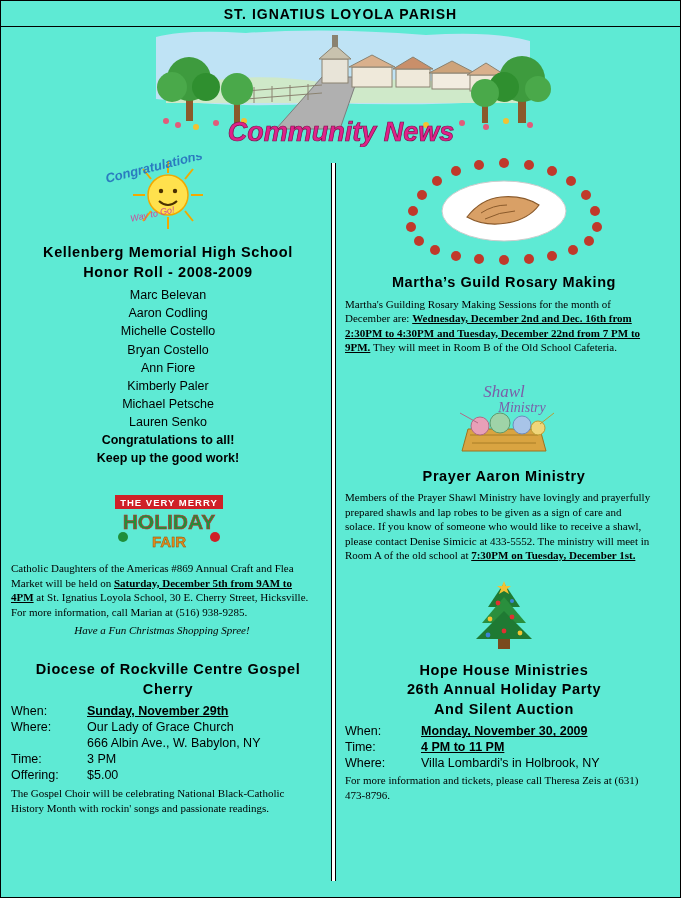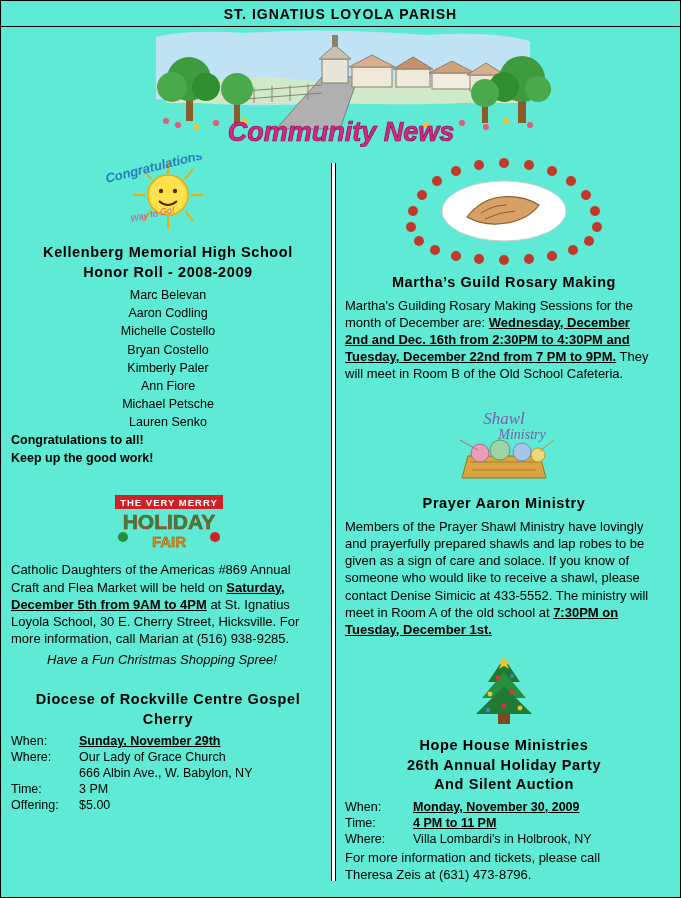--- a/index.html
+++ b/index.html
@@ -66,56 +66,57 @@
   }
   h2.headline {
     font-size: 14.5px;
     font-weight: bold;
     text-align: center;
     letter-spacing: 0.6px;
     margin: 4px 0 4px 0;
     line-height: 1.35;
   }
   .body-text {
-    font-size: 13px;
+    font-size: 11px;
     line-height: 1.32;
     margin: 0 12px 4px 0;
+    font-family: Liberation Serif, serif;
   }
   .center { text-align: center; }
   .u { text-decoration: underline; font-weight: bold; }
   .italic { font-style: italic; }
   ul.namelist {
     list-style: none;
     margin: 0;
     padding: 0;
     text-align: center;
     font-size: 12.5px;
     line-height: 1.45;
   }
   .congrats {
-    text-align: left;
+    text-align: center;
     font-weight: bold;
     font-size: 12.5px;
     line-height: 1.45;
   }
   .art {
     text-align: center;
     margin: 6px 0 2px 0;
   }
   table.info {
     border-collapse: collapse;
     font-size: 12.5px;
   }
   table.info td {
     padding: 1px 0;
     vertical-align: top;
   }
   table.info td.lbl {
     width: 62px;
-    padding-right: 6px;
+    padding-right: 14px;
     white-space: nowrap;
   }
   .spacer-8 { height: 8px; }
   .spacer-14 { height: 14px; }
   .spacer-20 { height: 20px; }
 </style>
 </head>
 <body>
 
 <div class="page">
@@ -221,22 +222,22 @@
       <h2 class="headline">
         <span>Kellenberg Memorial High School</span><br>
         <span>Honor Roll - 2008-2009</span>
       </h2>
 
       <ul class="namelist">
         <li>Marc Belevan</li>
         <li>Aaron Codling</li>
         <li>Michelle Costello</li>
         <li>Bryan Costello</li>
+        <li>Ann Fiore</li>
         <li>Kimberly Paler</li>
-        <li>Ann Fiore</li>
         <li>Michael Petsche</li>
         <li>Lauren Senko</li>
       </ul>
 
       <div class="congrats">
         <div>Congratulations to all!</div>
         <div>Keep up the good work!</div>
       </div>
 
       <div class="spacer-20"></div>
@@ -281,20 +282,21 @@
           <td class="lbl">Time:</td>
           <td>3 PM</td>
         </tr>
         <tr>
           <td class="lbl">Offering:</td>
           <td>$5.00</td>
         </tr>
       </tbody>
         </table>
 
+      <p class="body-text" style="margin-top:3px">The Gospel Choir will be celebrating National Black-Catholic History Month with rockin' songs and passionate readings.</p>
     </div>
 
     <div class="col-right">
 
       <div class="art">
         <svg width="230" height="110" viewBox="0 0 230 110">
           <g fill="#c0392b">
             <circle cx="115" cy="8" r="5"></circle>
               <circle cx="140" cy="10" r="5"></circle>
             <circle cx="163" cy="16" r="5"></circle>

